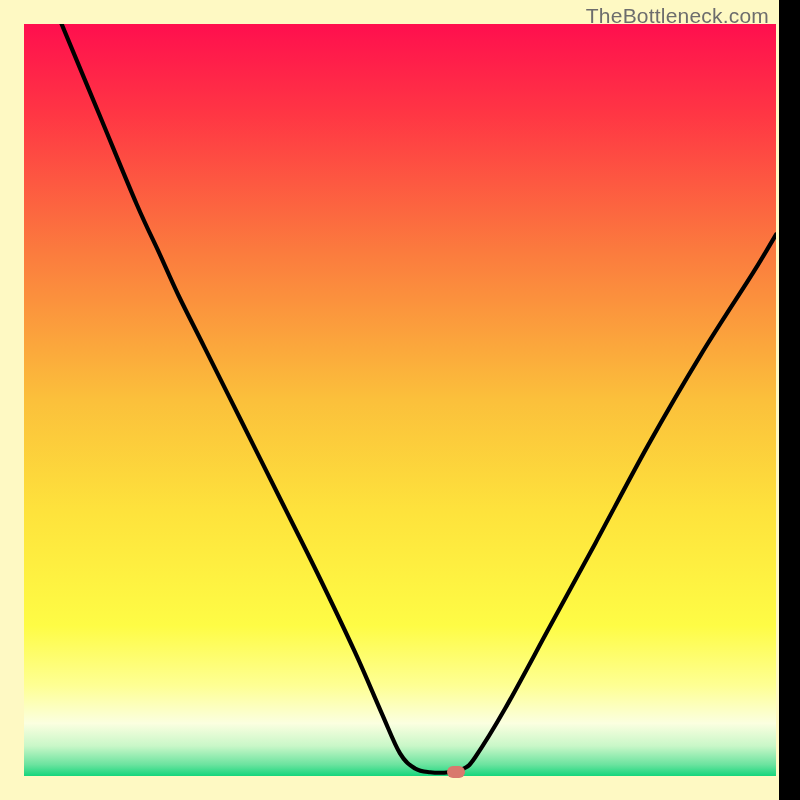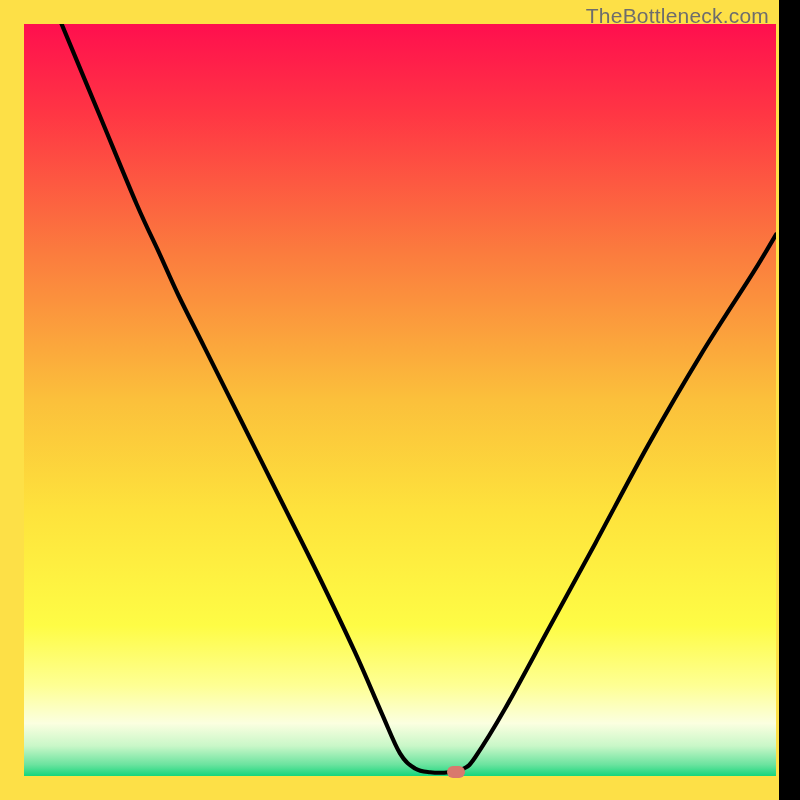--- a/index.html
+++ b/index.html
@@ -7,21 +7,21 @@
     padding: 0;
     background: #000;
     width: 800px;
     height: 800px;
     overflow: hidden;
   }
   .chart-container {
     position: relative;
     width: 779px;
     height: 800px;
-    background: #fde047;
+    background: #fef9c3;
   }
   .plot-area {
     position: absolute;
     left: 24px;
     top: 24px;
     width: 752px;
     height: 752px;
   }
   .gradient-bg {
     position: absolute;

